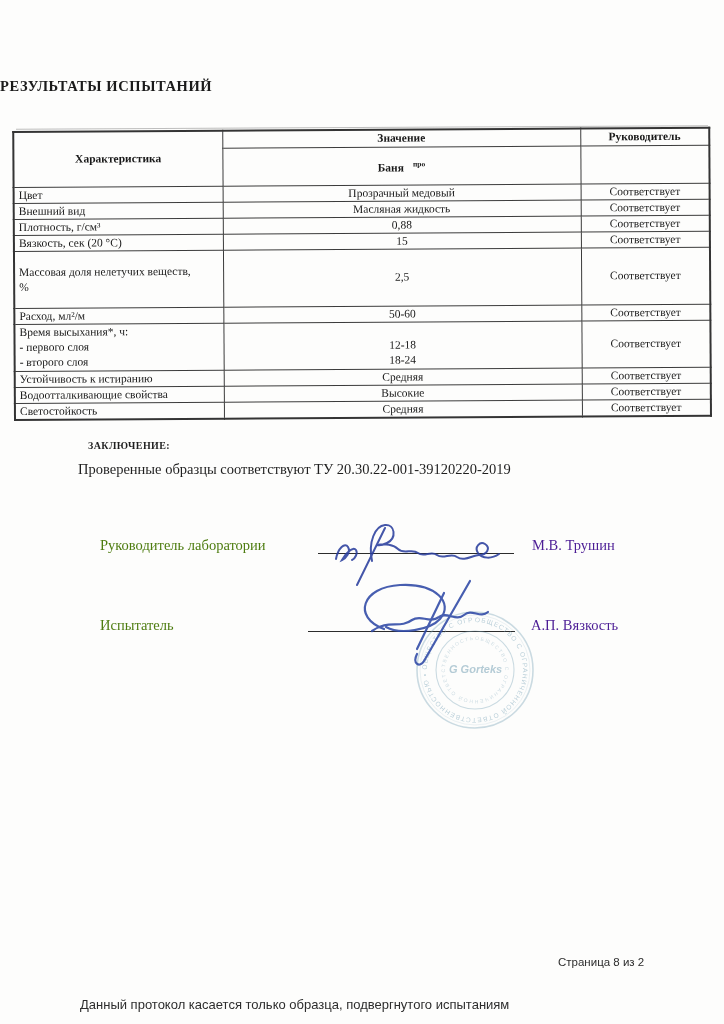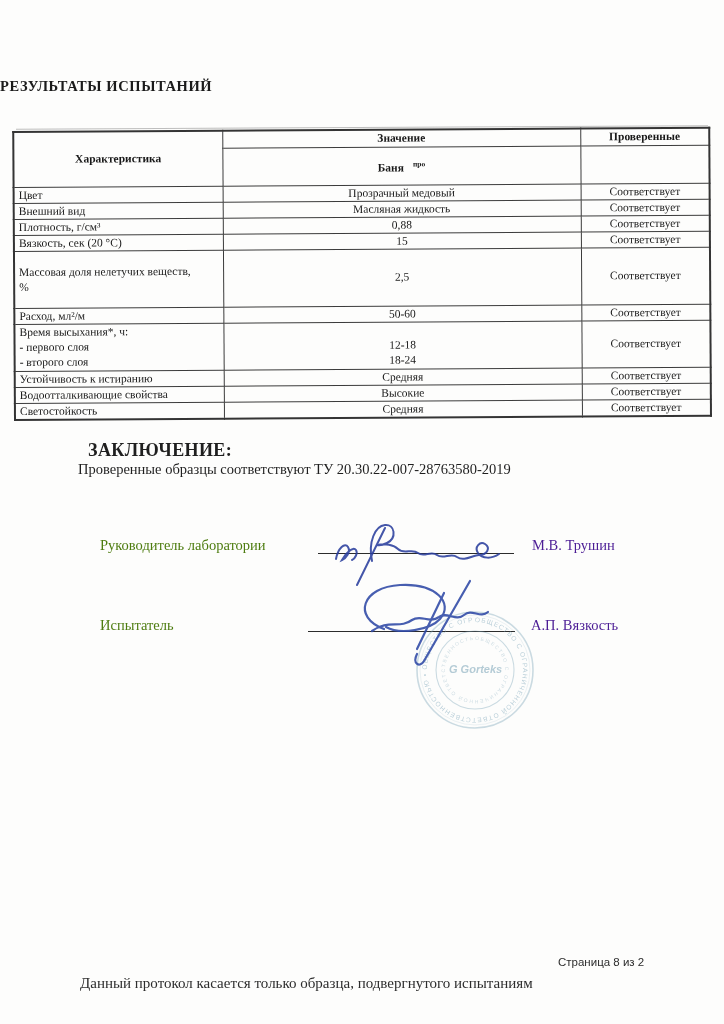--- a/index.html
+++ b/index.html
@@ -34,59 +34,59 @@
   }
   table.results{border:2px solid #343434;}
   th.hdr{font-weight:bold;text-align:center;}
   td.c1{text-align:left;padding-left:6px;}
   td.c2{text-align:center;}
   td.c3{text-align:center;}
   .pre{white-space:pre-line;}
   sup.sm{font-size:7.5px;vertical-align:super;margin-left:9px;font-weight:bold;}
 
   
-  .concl-head{top:440px;left:88px;font-weight:bold;font-size:18px;letter-spacing:.4px;}
+  .concl-head{top:440px;left:88px;font-weight:bold;font-size:10px;letter-spacing:.4px;}
   .concl-text{top:461px;left:78px;font-size:14.5px;}
 
   
   .sig-label{font-size:14.5px;color:#4d7c0f;}
   .sig-name{font-size:14.5px;color:#4c1d95;}
   .sig-line{height:0;border-bottom:1.5px solid #2c2c2c;}
   .lbl1{top:537px;left:100px;}
   .name1{top:537px;left:532px;}
   .line1{top:553px;left:318px;width:196px;}
   .lbl2{top:617px;left:100px;}
   .name2{top:617px;left:531px;}
   .line2{top:631px;left:308px;width:207px;}
 
   svg{display:block;}
 
   
-  .footer-note{top:975px;left:80px;font-family:Liberation Serif, serif;font-size:15px;color:#2d2d2d;}
+  .footer-note{top:997px;left:80px;font-family:Liberation Sans, sans-serif;font-size:13px;color:#2d2d2d;}
   .footer-page{top:956px;left:558px;font-family:"Liberation Sans","DejaVu Sans",sans-serif;font-size:11.5px;color:#2d2d2d;}
 </style>
 </head>
 <body>
 
 <div class="abs doc-title">РЕЗУЛЬТАТЫ ИСПЫТАНИЙ</div>
 
 <div class="abs table-shadow-line"></div>
 
 <div class="abs table-wrap">
 <table class="results">
   <colgroup>
         <col style="width:209px">
         <col style="width:358px">
         <col style="width:129px">
       </colgroup>
   <tbody>
         <tr style="height:17px;">
     <th class="hdr" rowspan="2">Характеристика</th>
     <th class="hdr">Значение</th>
-    <th class="hdr">Проверенные</th>
+    <th class="hdr">Руководитель</th>
   </tr>
   <tr style="height:38px;">
     <th class="hdr"><span>Баня</span><sup class="sm">про</sup></th>
     <th></th>
   </tr>
   <tr style="height:15px;">
     <td class="c1">Цвет</td>
     <td class="c2">Прозрачный медовый</td>
     <td class="c3">Соответствует</td>
   </tr>
@@ -138,21 +138,21 @@
   <tr style="height:15px;">
     <td class="c1">Светостойкость</td>
     <td class="c2">Средняя</td>
     <td class="c3">Соответствует</td>
   </tr>
 </tbody>
     </table>
 </div>
 
 <div class="abs concl-head">ЗАКЛЮЧЕНИЕ:</div>
-<div class="abs concl-text">Проверенные образцы соответствуют ТУ 20.30.22-007-28763580-2019</div>
+<div class="abs concl-text">Проверенные образцы соответствуют ТУ 20.30.22-001-39120220-2019</div>
 
 <div class="abs sig-label lbl1">Руководитель лаборатории</div>
 <div class="abs sig-line line1"></div>
 <div class="abs sig-name name1">М.В. Трушин</div>
 
 <div class="abs sig-label lbl2">Испытатель</div>
 <div class="abs sig-line line2"></div>
 <div class="abs sig-name name2">А.П. Вязкость</div>
 
 <svg class="abs" style="top:600px;left:403px;" width="146" height="146" viewBox="0 0 146 146">

